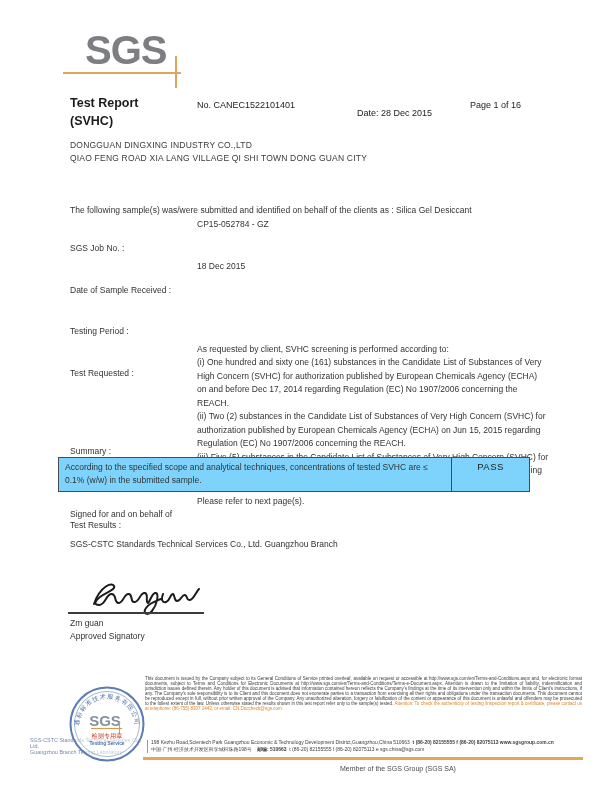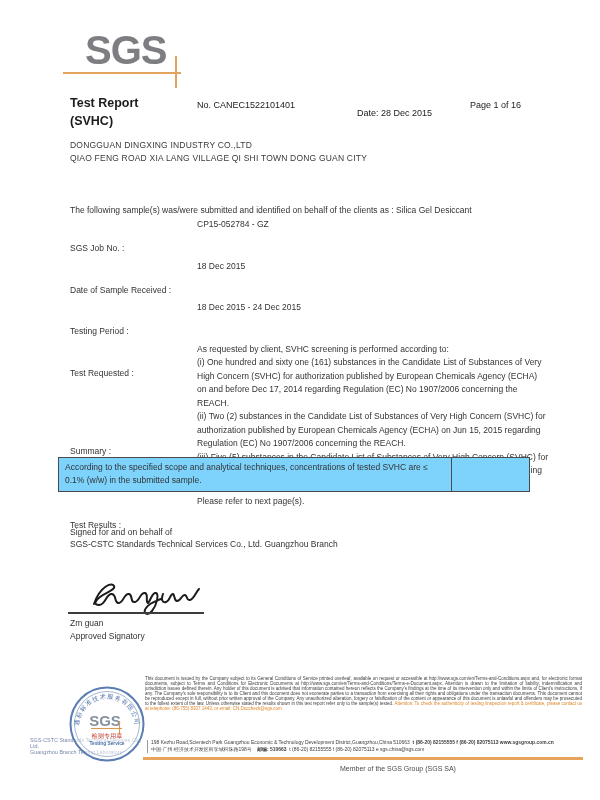--- a/index.html
+++ b/index.html
@@ -68,41 +68,41 @@
   <div class="info-row">
     <div class="info-label">SGS Job No. :</div>
     <div class="info-value">CP15-052784 - GZ</div>
   </div>
   <div class="info-row">
     <div class="info-label">Date of Sample Received :</div>
     <div class="info-value">18 Dec 2015</div>
   </div>
   <div class="info-row">
     <div class="info-label">Testing Period :</div>
-    <div class="info-value">18 Dec 2015 - 24 Dec 2015</div>
   </div>
   <div class="info-row">
     <div class="info-label">Test Requested :</div>
     <div class="info-value">As requested by client, SVHC screening is performed according to:
 (i) One hundred and sixty one (161) substances in the Candidate List of Substances of Very High Concern (SVHC) for authorization published by European Chemicals Agency (ECHA) on and before Dec 17, 2014 regarding Regulation (EC) No 1907/2006 concerning the REACH.
 (ii) Two (2) substances in the Candidate List of Substances of Very High Concern (SVHC) for authorization published by European Chemicals Agency (ECHA) on Jun 15, 2015 regarding Regulation (EC) No 1907/2006 concerning the REACH.
 (iii) Five (5) substances in the Candidate List of Substances of Very High Concern (SVHC) for authorization published by European Chemicals Agency (ECHA) on Dec 17, 2015 regarding Regulation (EC) No 1907/2006 concerning the REACH.</div>
   </div>
   <div class="info-row">
     <div class="info-label">Test Results :</div>
     <div class="info-value">Please refer to next page(s).</div>
   </div>
 </div>
 
 <div class="abs body-text" style="left:70px;top:445px;">Summary :</div>
 <div class="abs sum-table">
   <div class="sum-cell-text">According to the specified scope and analytical techniques, concentrations of tested SVHC are ≤ 0.1% (w/w) in the submitted sample.</div>
+  <div class="sum-cell-pass">PASS</div>
 </div>
 
-<div class="abs body-text" style="left:70px;top:526px;line-height:12.5px;">Signed for and on behalf of</div>
+<div class="abs body-text" style="left:70px;top:508px;line-height:12.5px;">Signed for and on behalf of</div>
 <div class="abs body-text" style="left:70px;top:538px;line-height:12.5px;">SGS-CSTC Standards Technical Services Co., Ltd. Guangzhou Branch</div>
 
 <svg class="abs" style="left:78px;top:578px;" width="130" height="38" viewBox="0 0 130 38">
   <path d="M16 26 C22 8 34 4 36 8 C38 12 28 14 22 19 C16 24 16 27 21 27 C28 27 28 15 34 16 C39 17 36 26 41 25 C46 24 46 15 51 16 C55 17 52 25 57 24 C62 23 62 14 67 15 C71 16 67 24 70 25 C73 22 74 14 78 15 C81 16 79 27 74 33 C70 38 64 36 68 30 C71 25 78 23 83 21 M85 16 C83 21 84 25 88 24 C92 23 92 16 95 16 C97 17 96 23 99 23 C103 23 104 16 107 17 C110 18 108 23 112 22 C116 21 118 14 121 11" fill="none" stroke="#1b1b1b" stroke-width="2" stroke-linecap="round" stroke-linejoin="round"></path>
 </svg>
 <div class="abs sig-line" style="left:68px;top:612px;width:136px;"></div>
 <div class="abs body-text" style="left:70px;top:617px;line-height:12px;">Zm guan</div>
 <div class="abs body-text" style="left:70px;top:630px;line-height:12px;">Approved Signatory</div>
 
 <div class="abs tinywrap" style="left:30px;top:737px;width:120px;height:24px;">

